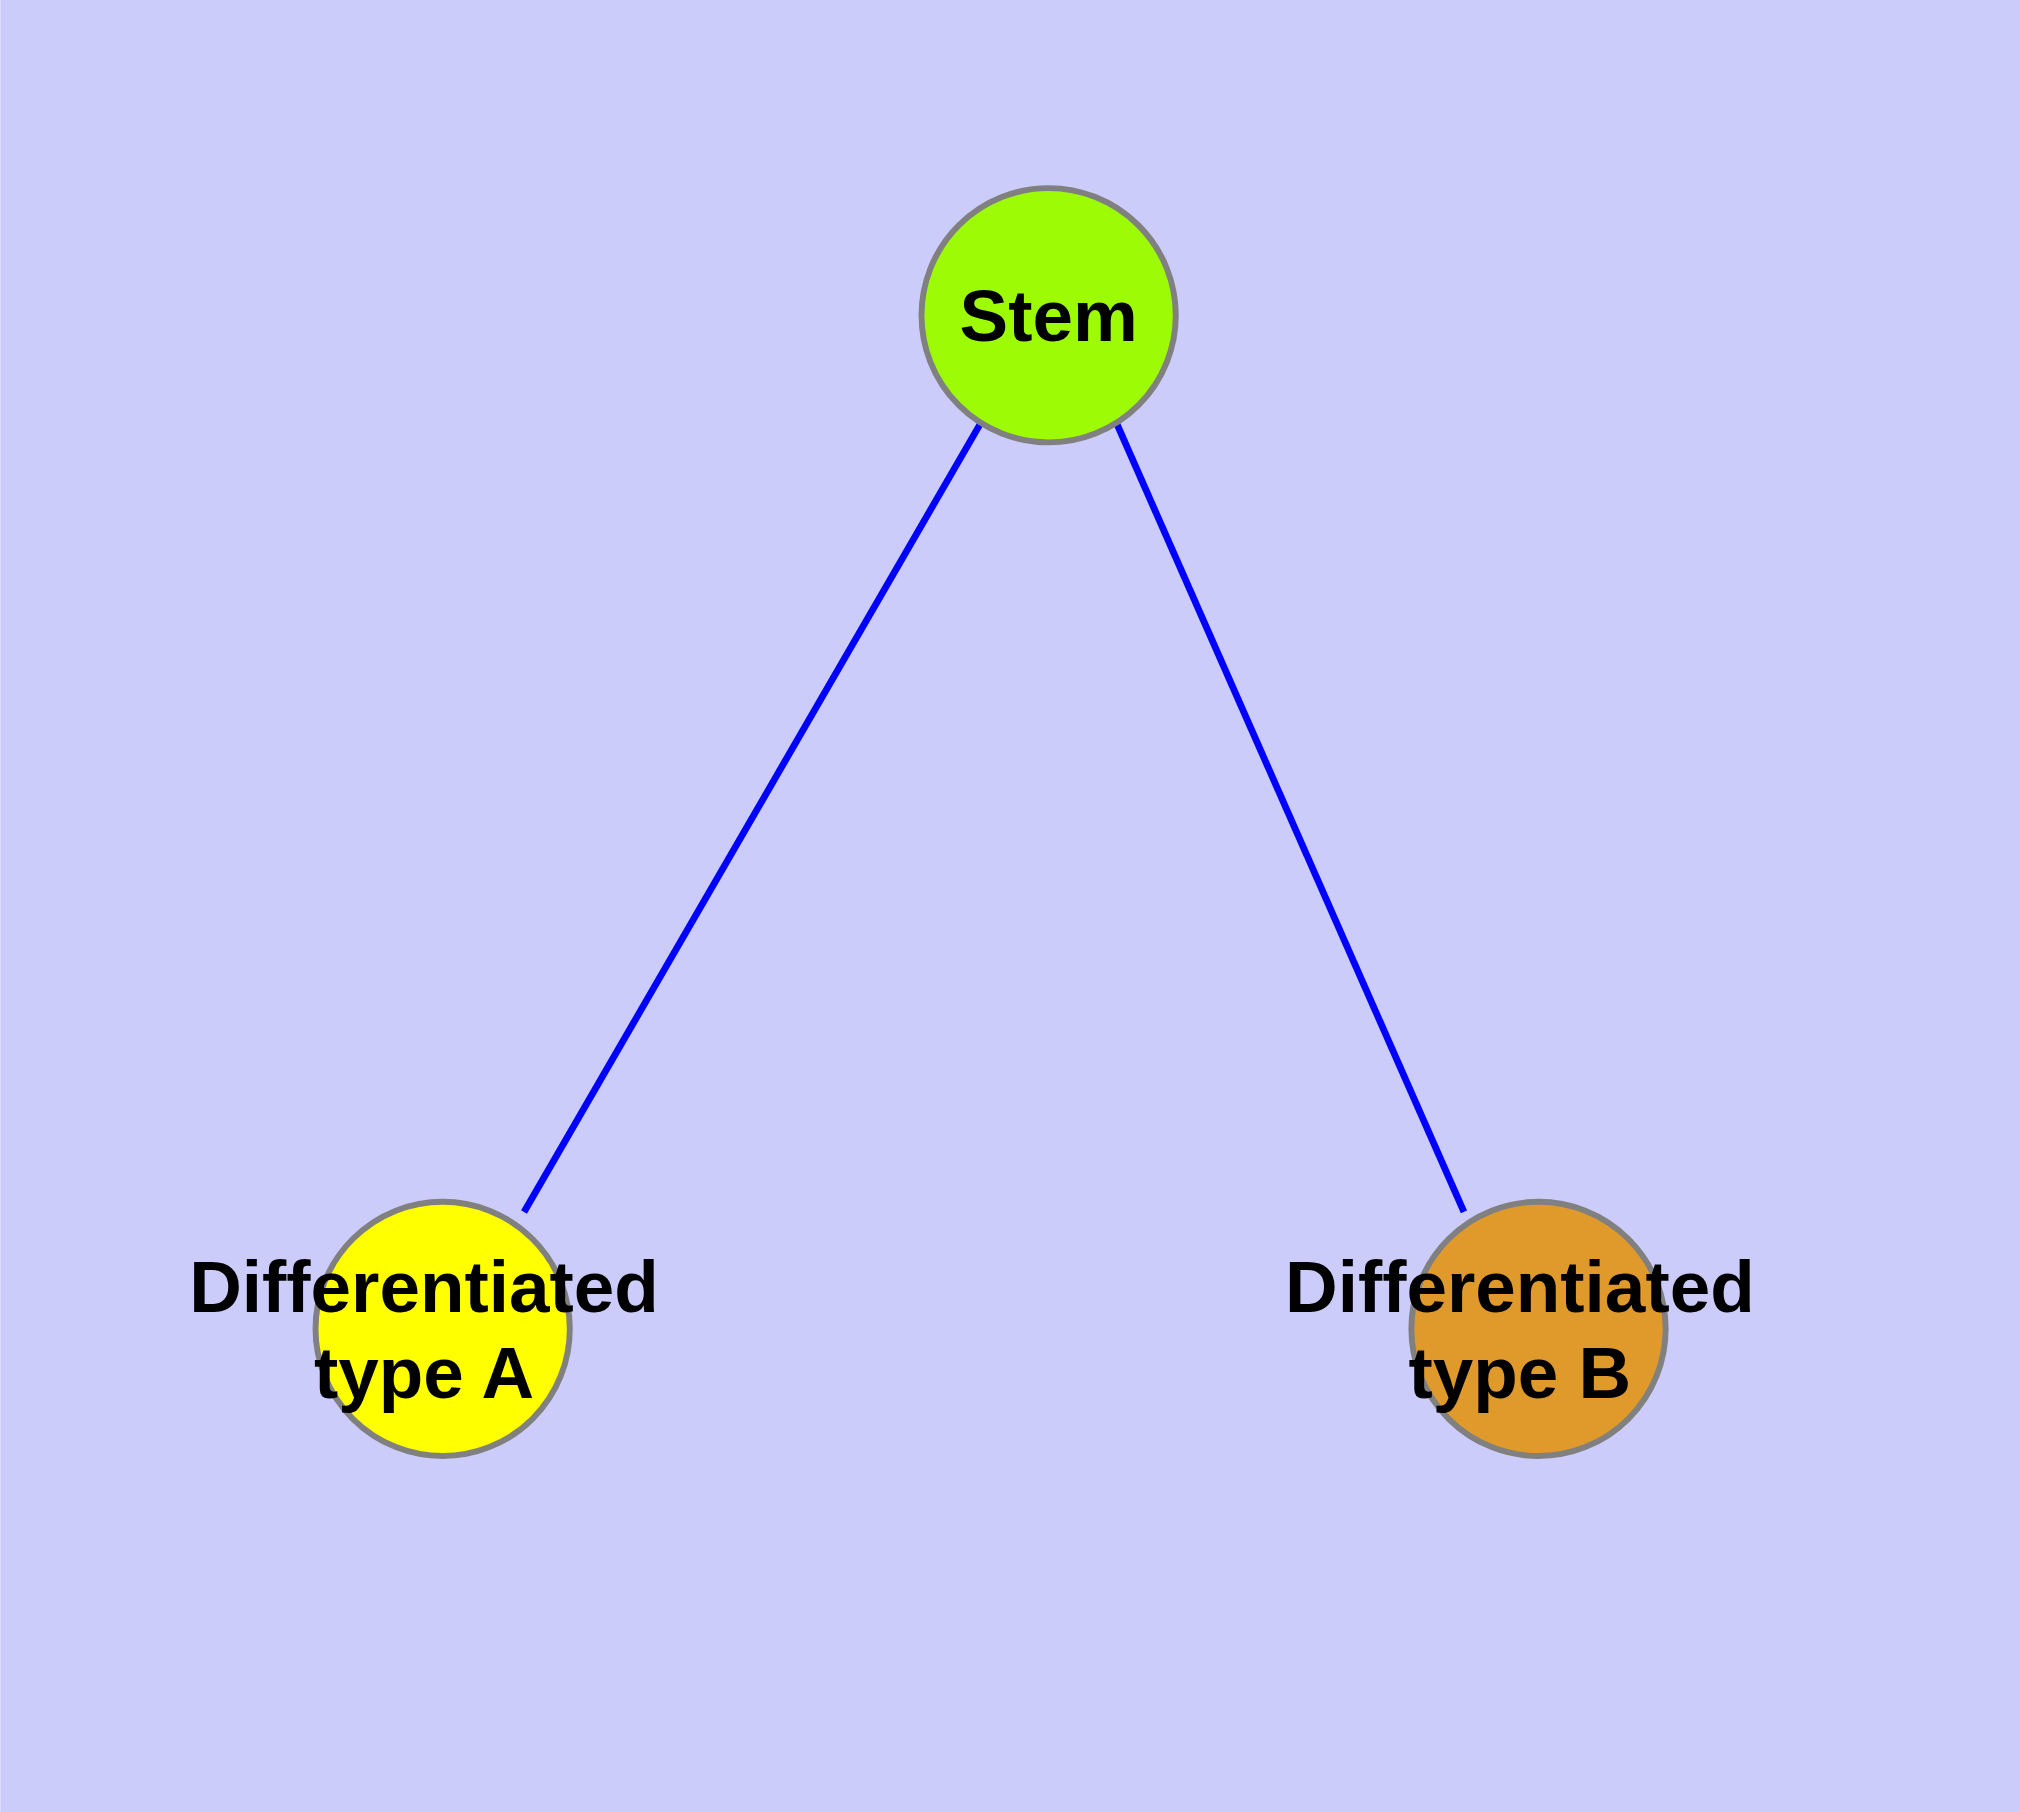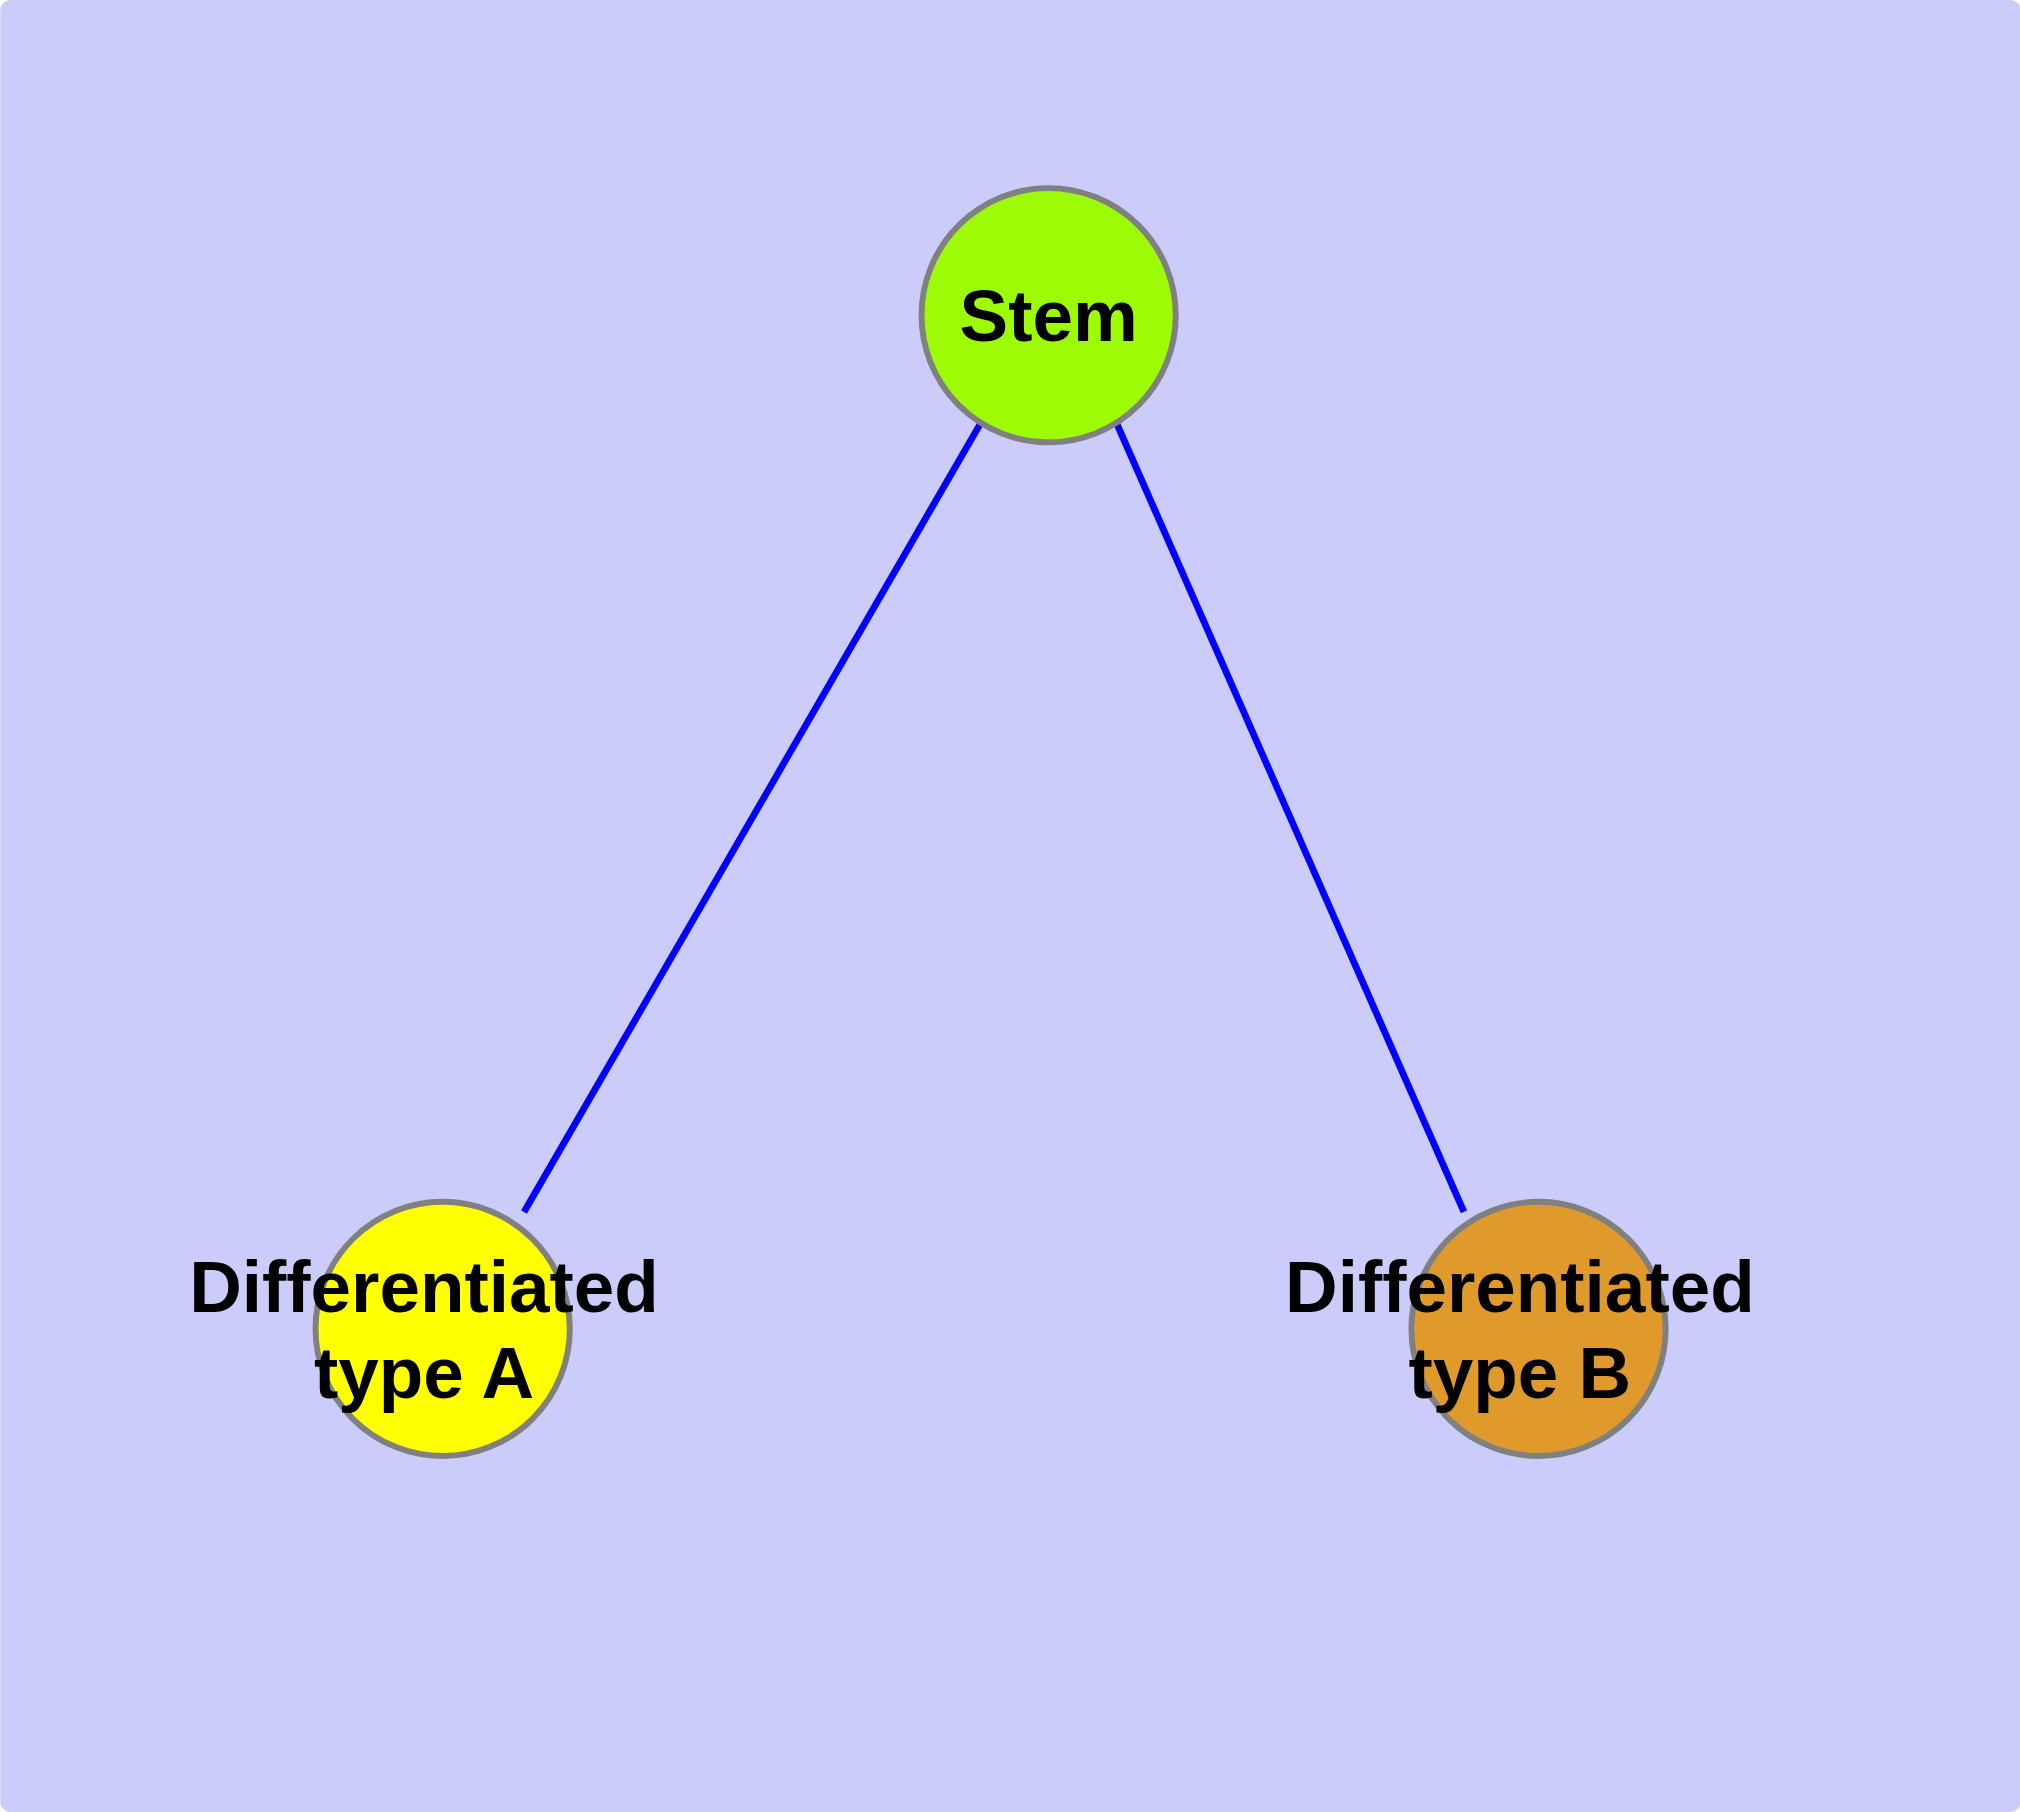--- a/index.html
+++ b/index.html
@@ -27,21 +27,21 @@
   .node-label-outside {
     font-family: "Liberation Sans", sans-serif;
     font-weight: bold;
     fill: #000000;
     stroke: none;
   }
 </style>
 </head>
 <body>
 
-<div id="canvas" style="width: 2021px; height: 1812px; border-radius: 11px;">
+<div id="canvas" style="width: 2021px; height: 1812px;">
   <svg id="graph-svg" viewBox="0 0 2384 2138">
 
     <rect id="bg-rect" x="0" y="0" width="2384" height="2138" fill="#ccccfa"></rect>
 
     <g id="edges-layer">
         <line x1="1157" y1="499" x2="618" y2="1430" stroke="#0000ff" stroke-width="8" stroke-linecap="butt"></line>
         <line x1="1317" y1="499" x2="1727" y2="1430" stroke="#0000ff" stroke-width="8" stroke-linecap="butt"></line>
       </g>
     <g id="nodes-layer">
         <circle cx="1237" cy="372" r="150" fill="#9efb06" stroke="#808080" stroke-width="7"></circle>

